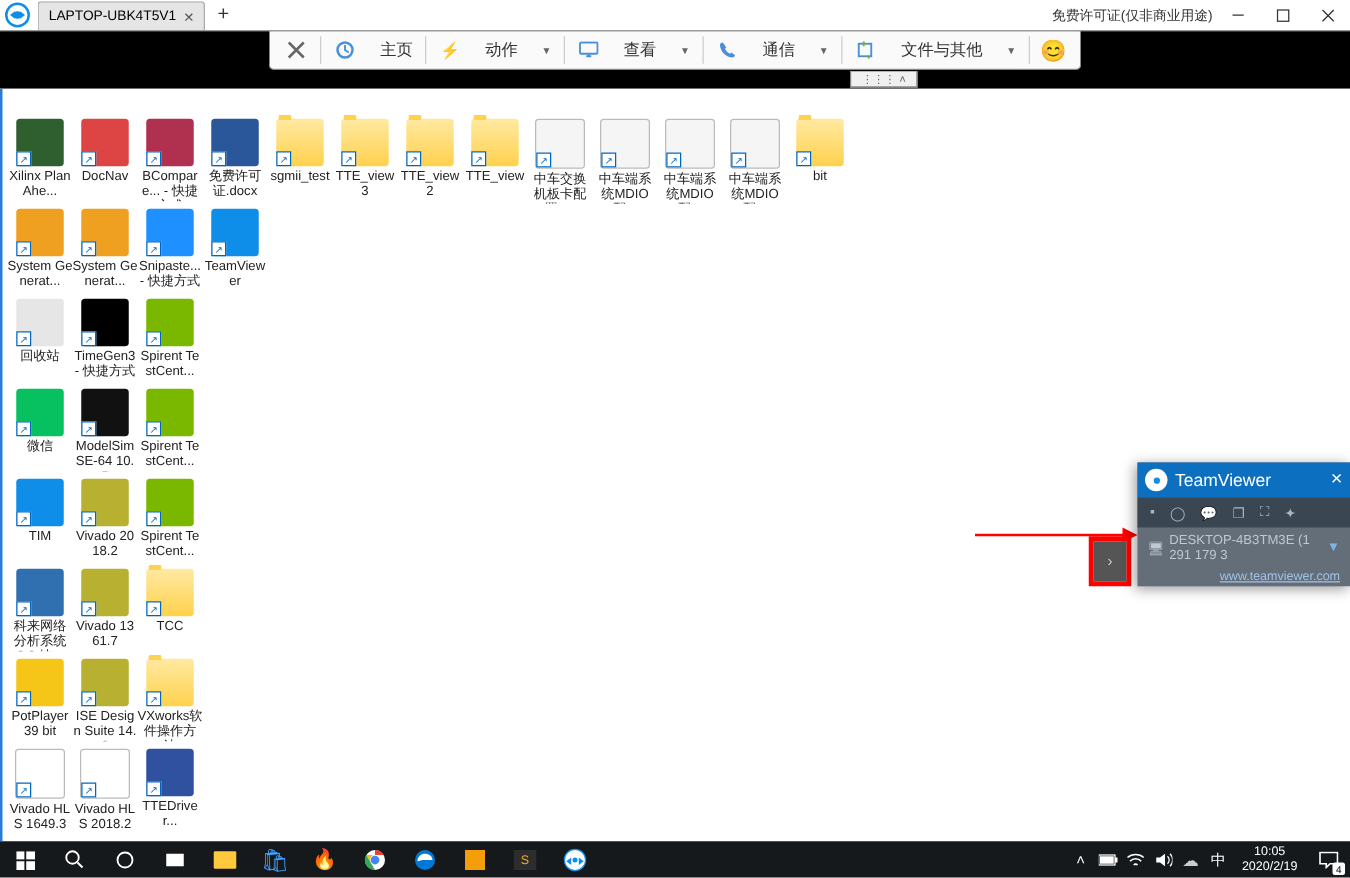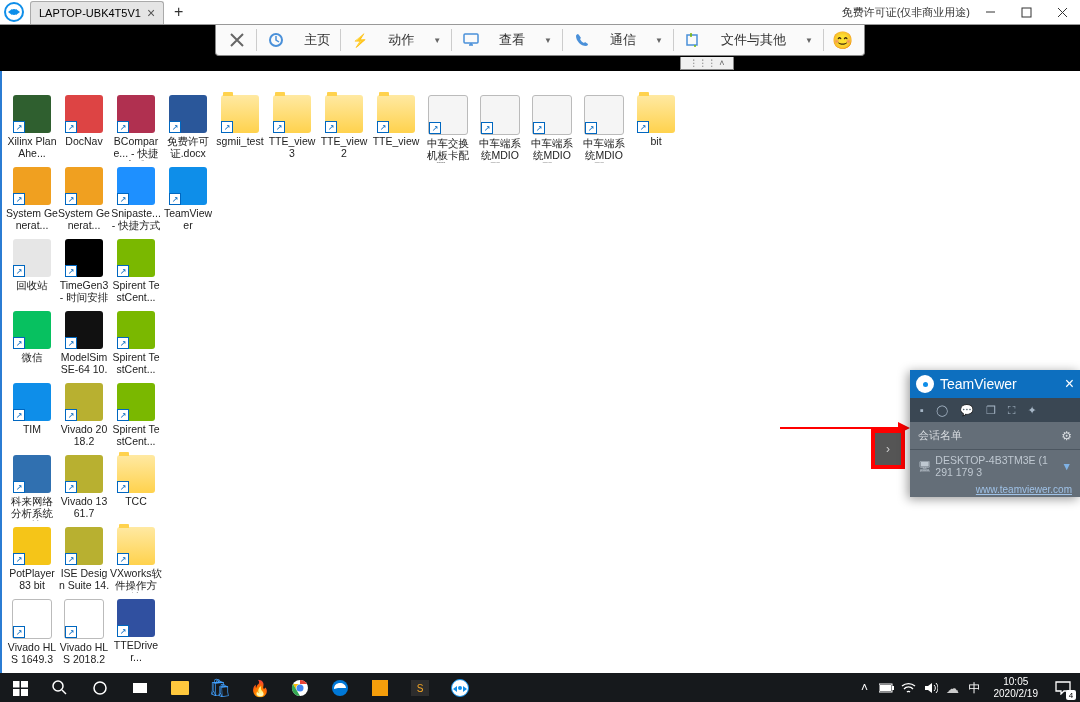--- a/index.html
+++ b/index.html
@@ -273,21 +273,21 @@
       <div class="icon">
         <div class="img" style="background: rgb(230, 230, 230);">
           <div class="shortcut">↗</div>
         </div>
         <div class="lbl">回收站</div>
       </div>
       <div class="icon">
         <div class="img" style="background: rgb(0, 0, 0);">
           <div class="shortcut">↗</div>
         </div>
-        <div class="lbl">TimeGen3 - 时间安排</div>
+        <div class="lbl">TimeGen3 - 快捷方式</div>
       </div>
       <div class="icon">
         <div class="img" style="background: rgb(122, 184, 0);">
           <div class="shortcut">↗</div>
         </div>
         <div class="lbl">Spirent TestCent...</div>
       </div>
       <div></div>
       <div></div>
       <div></div>
@@ -379,21 +379,21 @@
       <div></div>
       <div></div>
       <div></div>
       <div></div>
       <div></div>
       <div></div>
       <div class="icon">
         <div class="img" style="background: rgb(245, 197, 24);">
           <div class="shortcut">↗</div>
         </div>
-        <div class="lbl">PotPlayer 83 bit</div>
+        <div class="lbl">PotPlayer 39 bit</div>
       </div>
       <div class="icon">
         <div class="img" style="background: rgb(184, 176, 48);">
           <div class="shortcut">↗</div>
         </div>
         <div class="lbl">ISE Design Suite 14.6</div>
       </div>
       <div class="icon">
         <div class="img folder">
           <div class="shortcut">↗</div>
@@ -454,24 +454,20 @@
       <span class="panel-close">×</span>
     </div>
     <div class="panel-tb">
       <span>▪</span>
       <span>◯</span>
       <span>💬</span>
       <span>❐</span>
       <span>⛶</span>
       <span>✦</span>
     </div>
-    <div class="panel-sec">
-      <span>会话名单</span>
-      <span style="font-size:12px">⚙</span>
-    </div>
     <div class="panel-item">
       <span>🖥</span>
       <span>DESKTOP-4B3TM3E (1 291 179 3</span>
       <span style="color:#7fb2e5">▼</span>
     </div>
     <div class="panel-foot">
       <a>www.teamviewer.com</a>
     </div>
   </div>
 </div>

